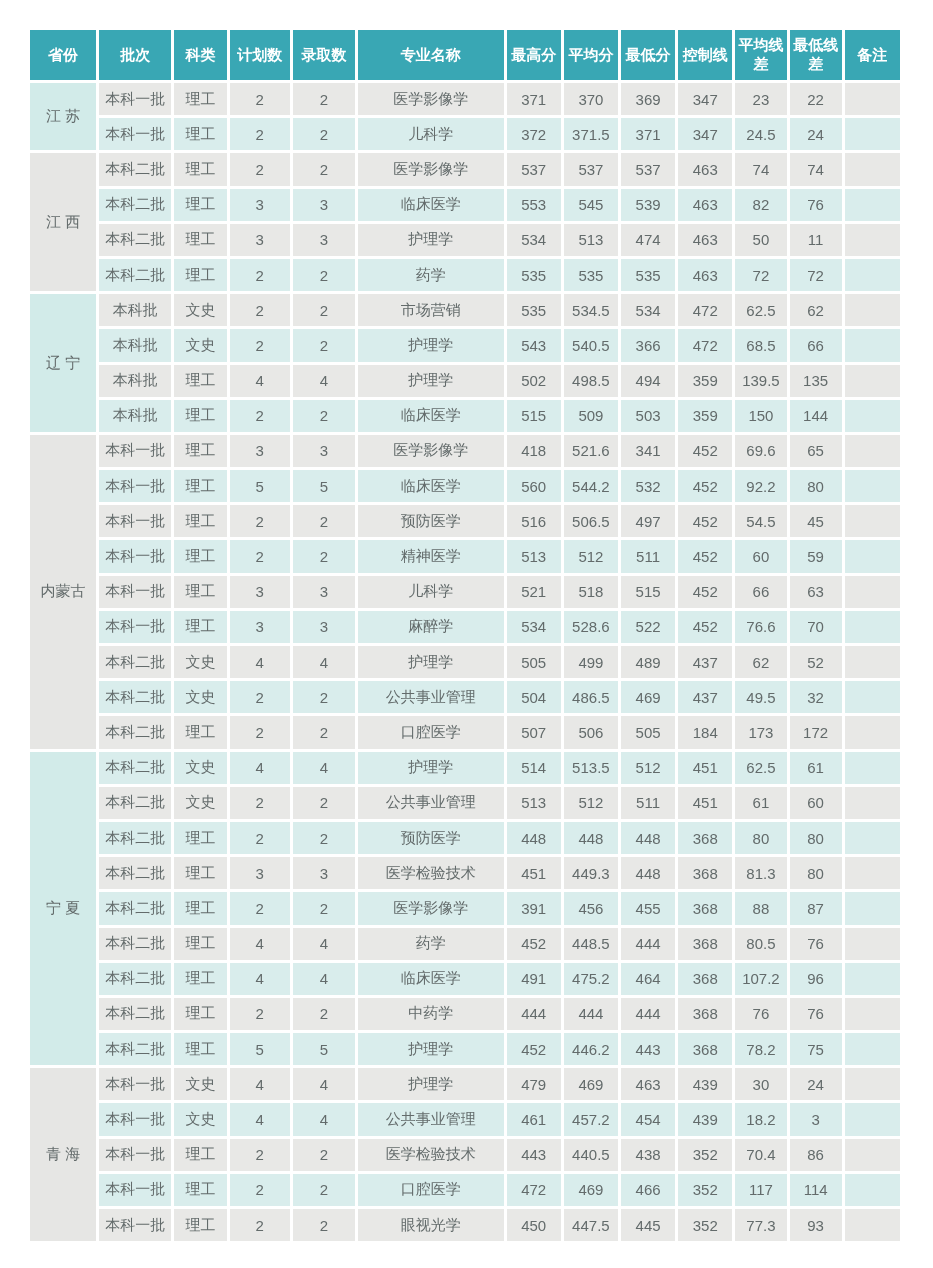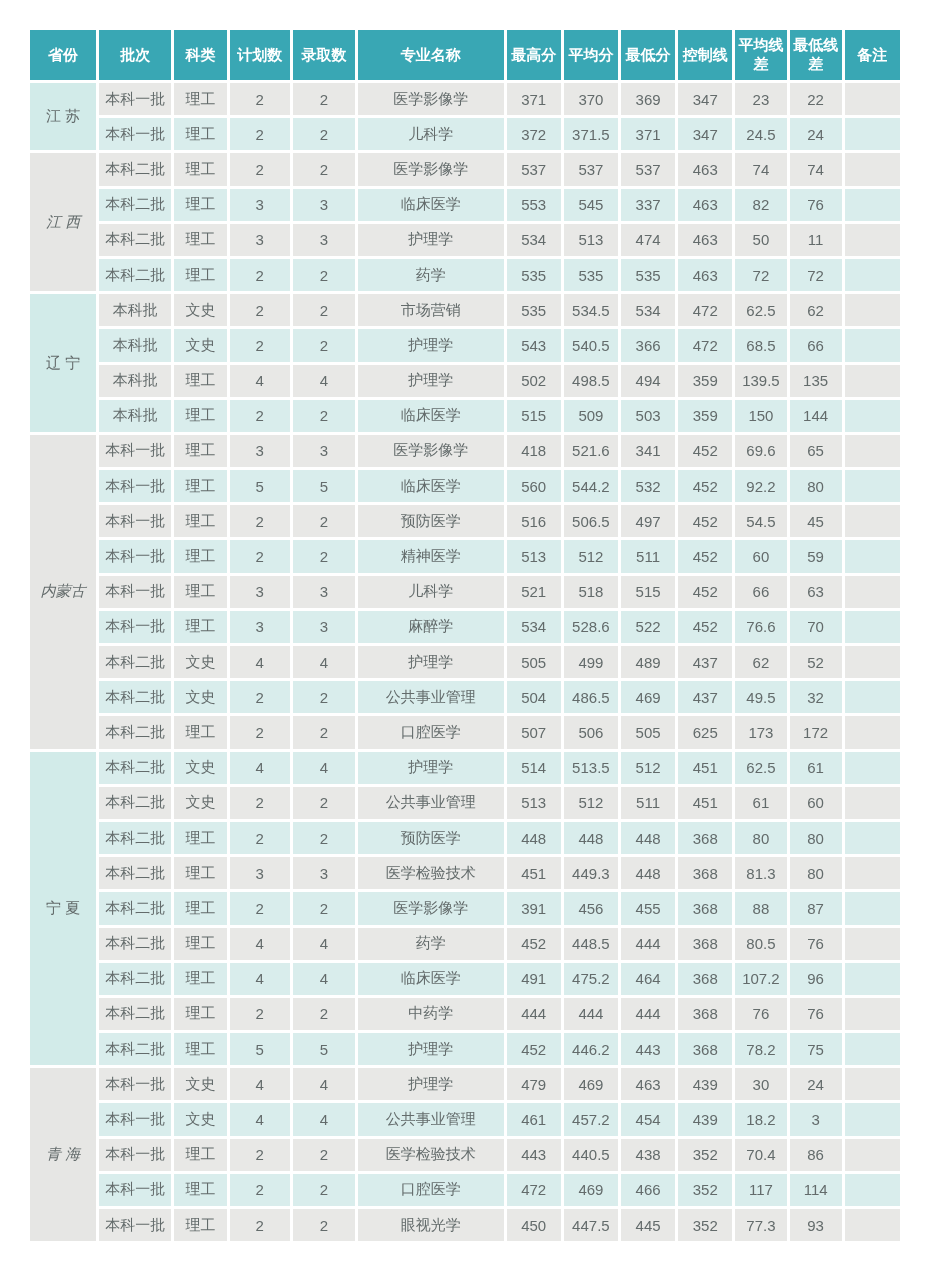--- a/index.html
+++ b/index.html
@@ -44,21 +44,21 @@
     color: #636b6b;
     text-align: center;
     vertical-align: middle;
     height: 32.2px;
     padding: 0 2px;
     word-break: break-all;
   }
   tr.row-a td { background: #e8e8e6; }
   tr.row-b td { background: #d9edec; }
   td.province.prov-a { background: #d2ebe9 !important; }
-  td.province.prov-b { background: #e6e6e4 !important; font-style: italic; }
+  td.province.prov-b { background: #e6e6e4 !important; }
   td.province {
     font-size: 15px;
     color: #5d6767;
   }
   
   col.c-province  { width: 66px; }
   col.c-batch     { width: 72px; }
   col.c-category  { width: 52px; }
   col.c-plan      { width: 60px; }
   col.c-admit     { width: 62px; }
@@ -155,21 +155,21 @@
             <td></td>
           </tr>
           <tr class="row-b">
             <td>本科二批</td>
             <td>理工</td>
             <td>3</td>
             <td>3</td>
             <td>临床医学</td>
             <td>553</td>
             <td>545</td>
-            <td>337</td>
+            <td>539</td>
             <td>463</td>
             <td>82</td>
             <td>76</td>
             <td></td>
           </tr>
           <tr class="row-a">
             <td>本科二批</td>
             <td>理工</td>
             <td>3</td>
             <td>3</td>
@@ -368,21 +368,21 @@
           </tr>
           <tr class="row-a">
             <td>本科二批</td>
             <td>理工</td>
             <td>2</td>
             <td>2</td>
             <td>口腔医学</td>
             <td>507</td>
             <td>506</td>
             <td>505</td>
-            <td>625</td>
+            <td>184</td>
             <td>173</td>
             <td>172</td>
             <td></td>
           </tr>
           <tr class="row-b">
             <td rowspan="9" class="province prov-a">宁 夏</td>
             <td>本科二批</td>
             <td>文史</td>
             <td>4</td>
             <td>4</td>

